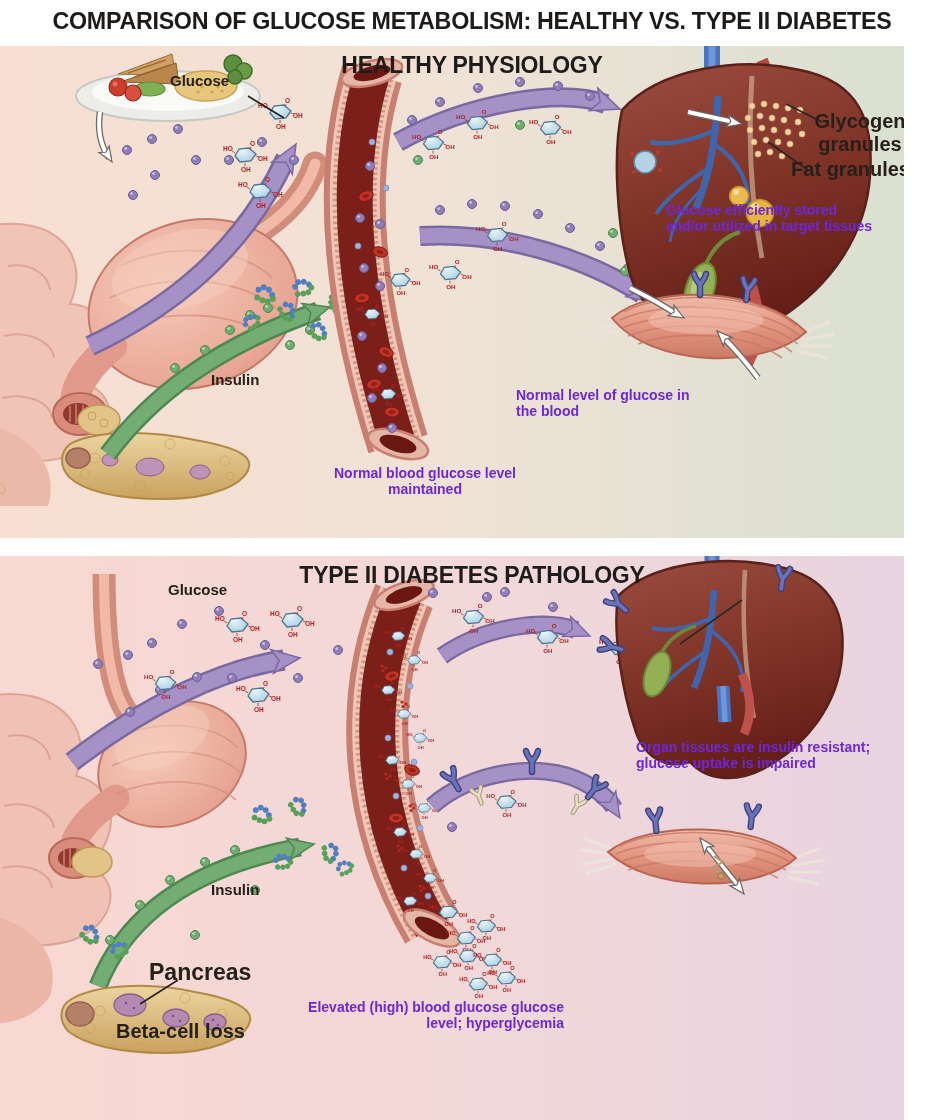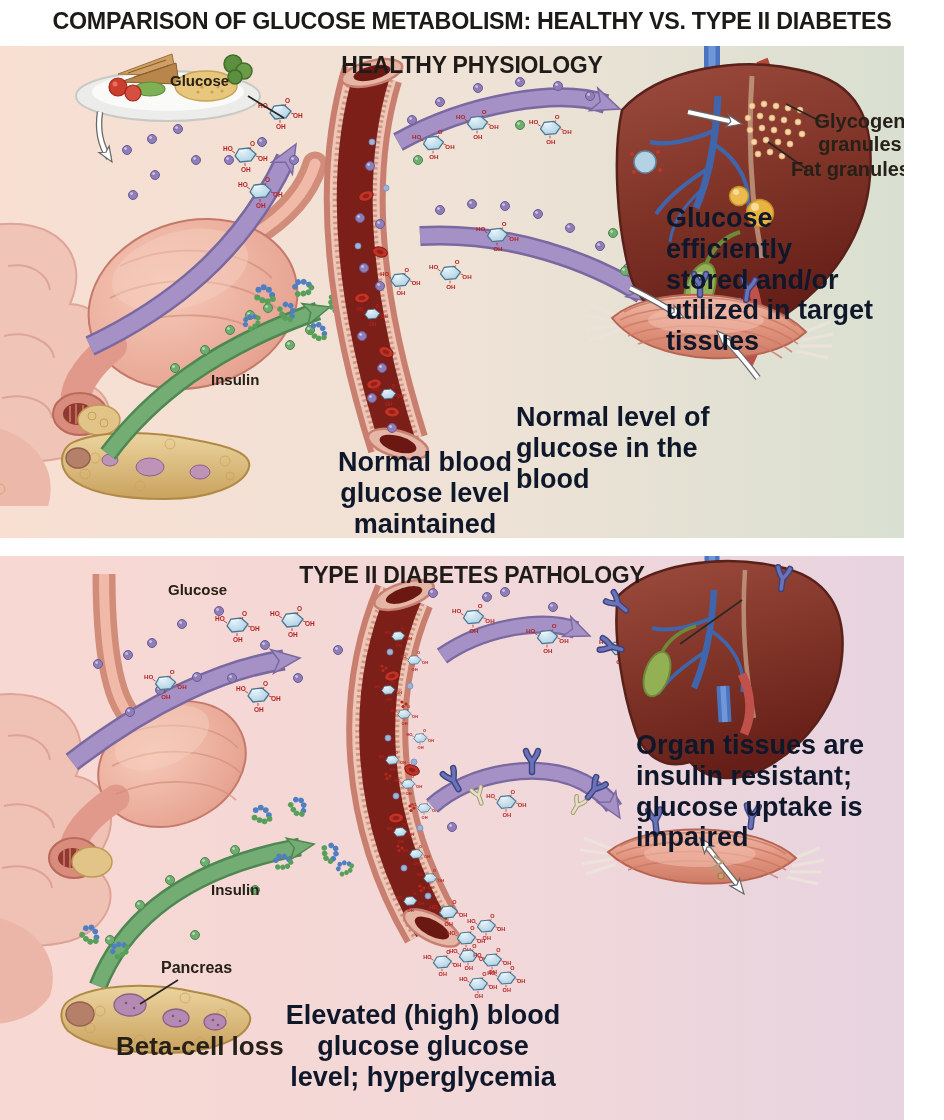--- a/index.html
+++ b/index.html
@@ -9,37 +9,37 @@
          font-size:24px;font-weight:800;color:#1d1a18;white-space:nowrap;
          transform:scaleX(.97);transform-origin:center;letter-spacing:-.3px;}
   .panel{position:absolute;left:0;width:944px;overflow:hidden;}
   #panel-healthy{top:46px;height:492px;}
   #panel-diabetes{top:556px;height:564px;}
   .panel svg{position:absolute;left:0;top:0;}
   .phead{position:absolute;top:6px;left:0;width:944px;text-align:center;
          font-size:23px;font-weight:800;color:#1f1b19;letter-spacing:-.2px;}
   #panel-diabetes .phead{top:6px;}
   .lbl{position:absolute;font-weight:600;color:#262019;line-height:1.13;font-size:15px;}
-  .note{position:absolute;font-weight:600;color:#0f172a;line-height:1.14;font-size:27px;}
+  .note{position:absolute;font-weight:600;color:#6d28d9;line-height:1.14;font-size:14px;}
   
   .h-glucose{left:170px;top:27px;white-space:nowrap;}
   .h-glycogen{right:34px;top:64px;width:100px;text-align:center;font-size:20px;}
   .h-fat{right:34px;top:112px;white-space:nowrap;font-size:20px;}
   .h-stored{left:666px;top:157px;width:212px;}
-  .h-normallevel{left:516px;top:356px;width:196px;}
-  .h-maintained{left:306px;top:401px;width:238px;text-align:center;}
+  .h-normallevel{left:516px;top:342px;width:196px;}
+  .h-maintained{left:306px;top:420px;width:238px;text-align:center;}
   .h-insulin{left:211px;top:326px;white-space:nowrap;}
   
   .d-glucose{left:168px;top:26px;white-space:nowrap;}
-  .d-resist{left:636px;top:174px;width:242px;}
+  .d-resist{left:636px;top:184px;width:242px;}
   .d-insulin{left:211px;top:326px;white-space:nowrap;}
-  .d-pancreas{left:161px;top:403px;font-size:16px;}
-  .d-beta{left:116px;top:476px;font-size:26px;white-space:nowrap;}
+  .d-pancreas{left:149px;top:403px;font-size:23px;}
+  .d-beta{left:116px;top:464px;font-size:20px;white-space:nowrap;}
   .d-elev-r{left:551px;top:373px;width:276px;}
-  .d-elev-b{left:282px;top:444px;width:282px;text-align:center;}
+  .d-elev-b{left:282px;top:444px;width:282px;text-align:right;}
 </style>
 </head>
 <body>
 
 <div id="stage">
   <div class="title">COMPARISON OF GLUCOSE METABOLISM: HEALTHY VS. TYPE II DIABETES</div>
 
   <div class="panel" id="panel-healthy">
     <svg width="944" height="492" viewBox="0 0 944 492">
       <defs>

